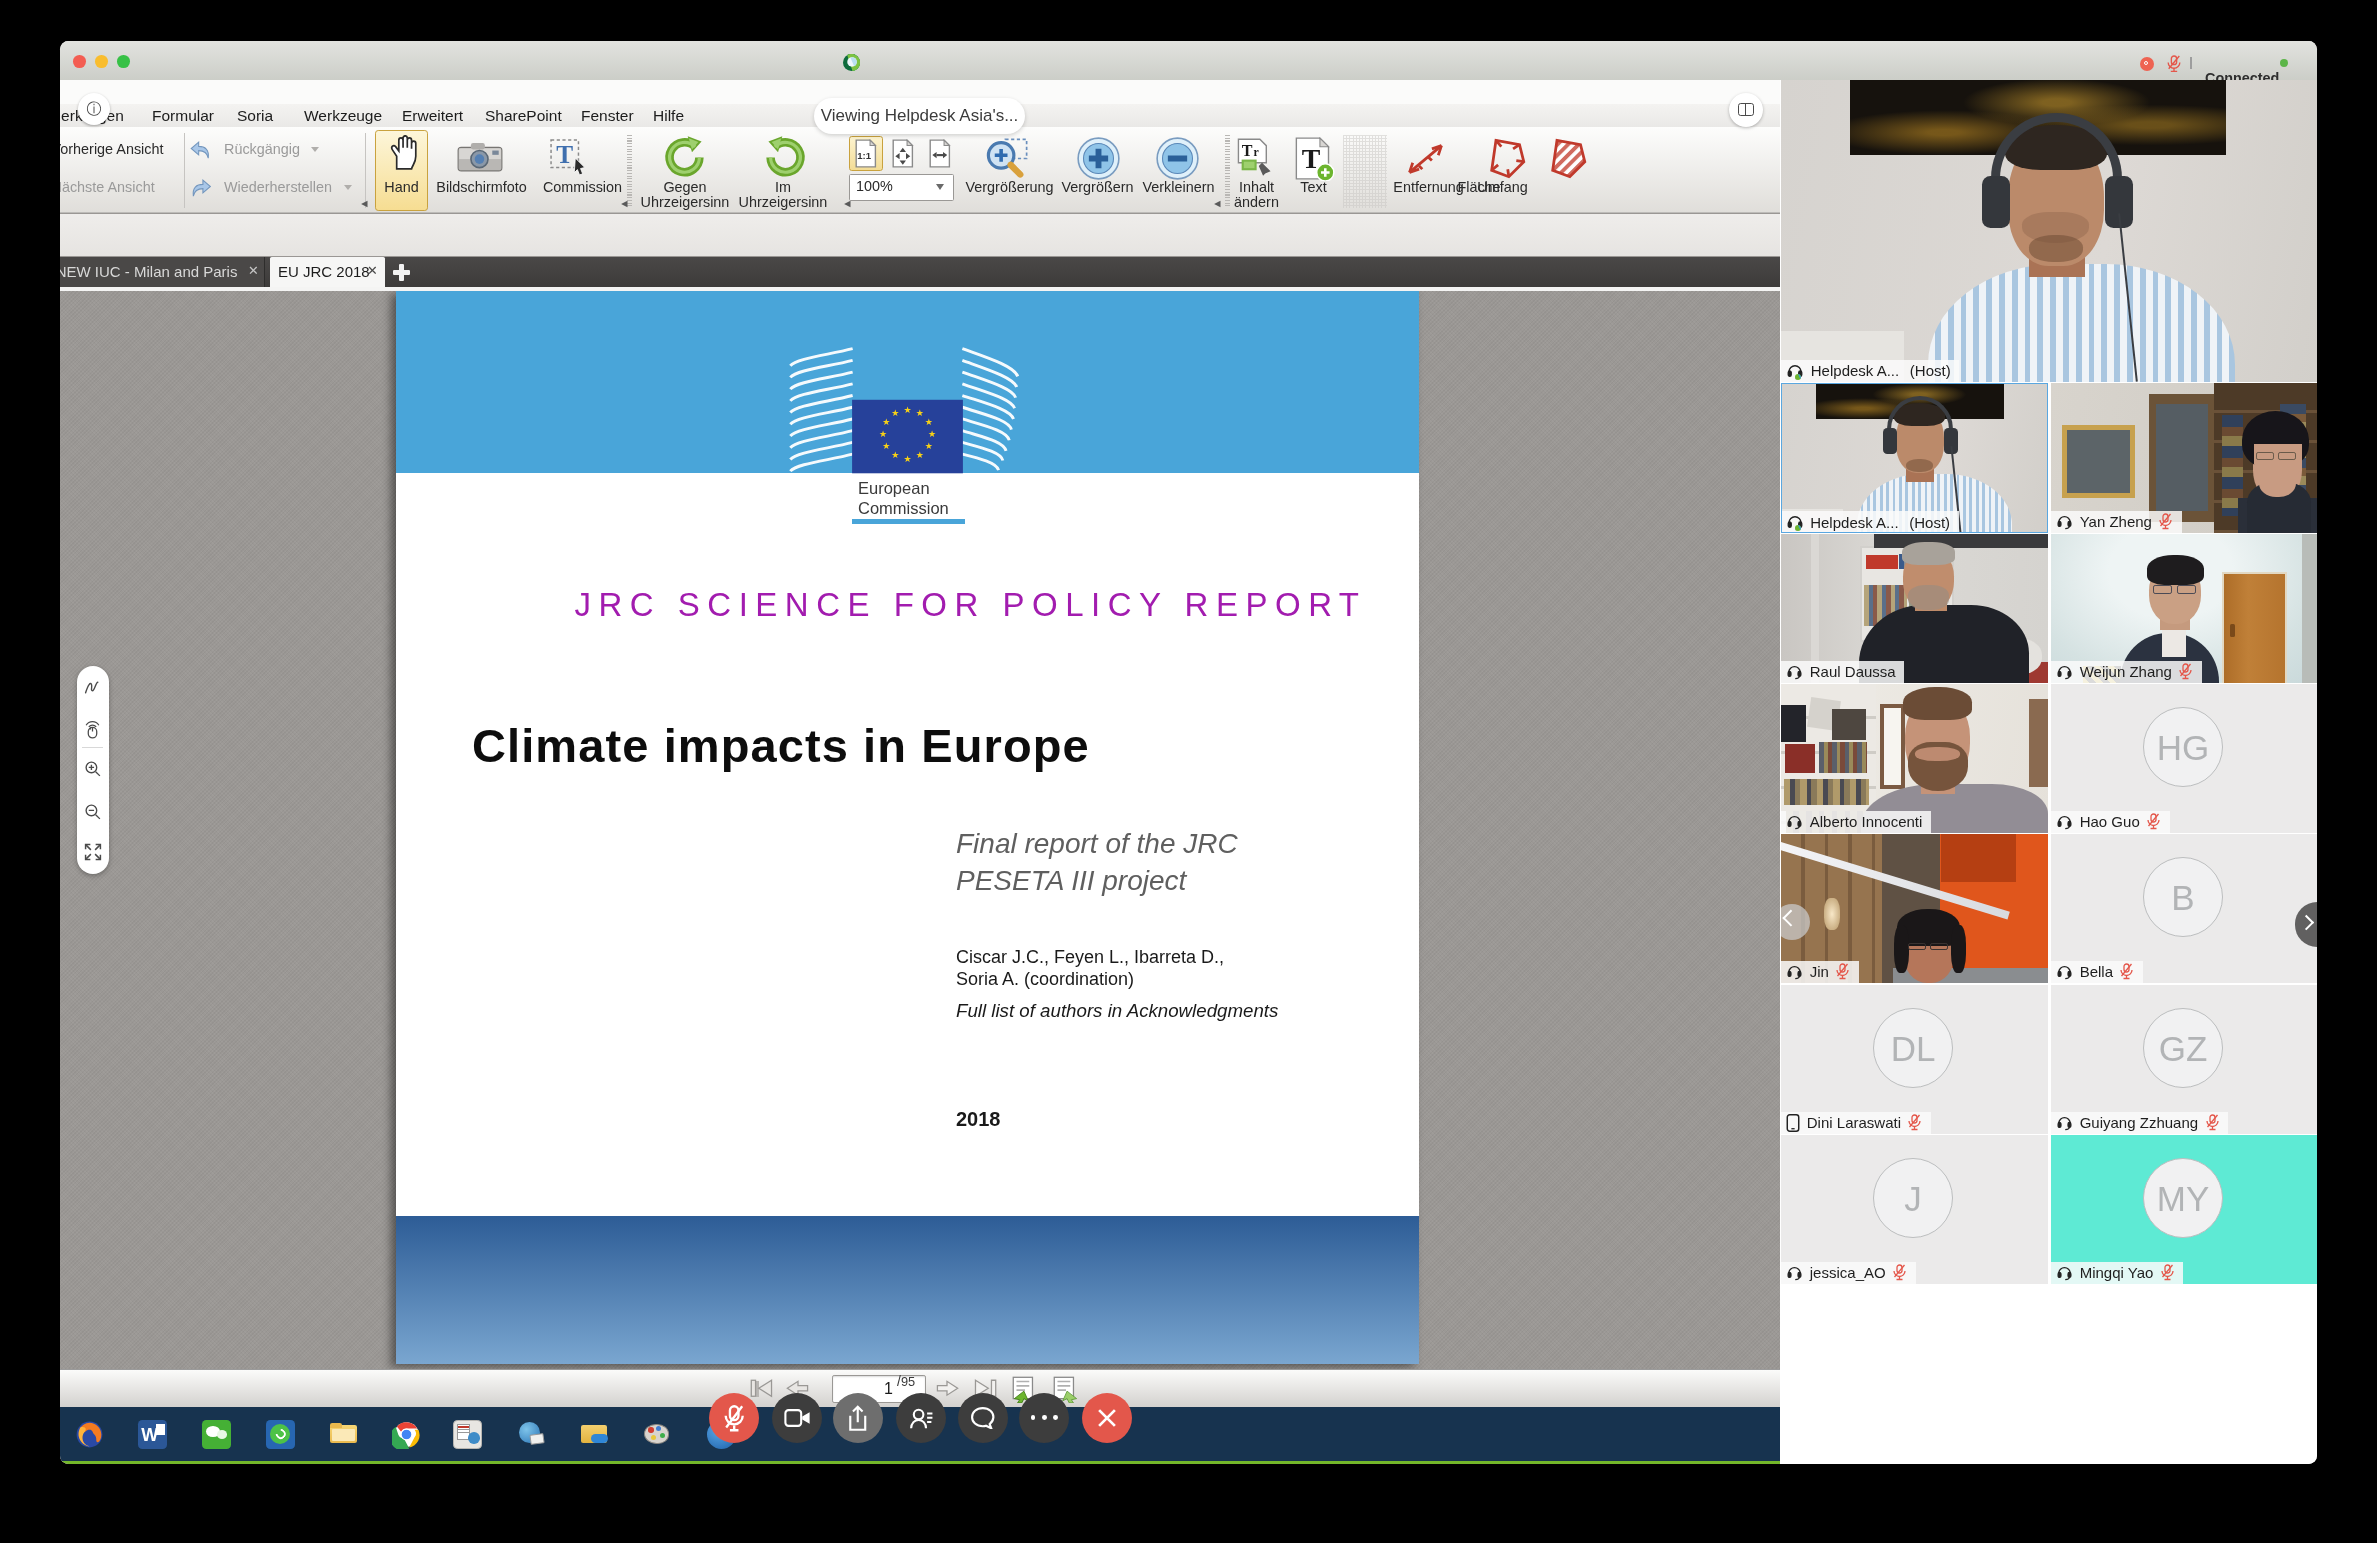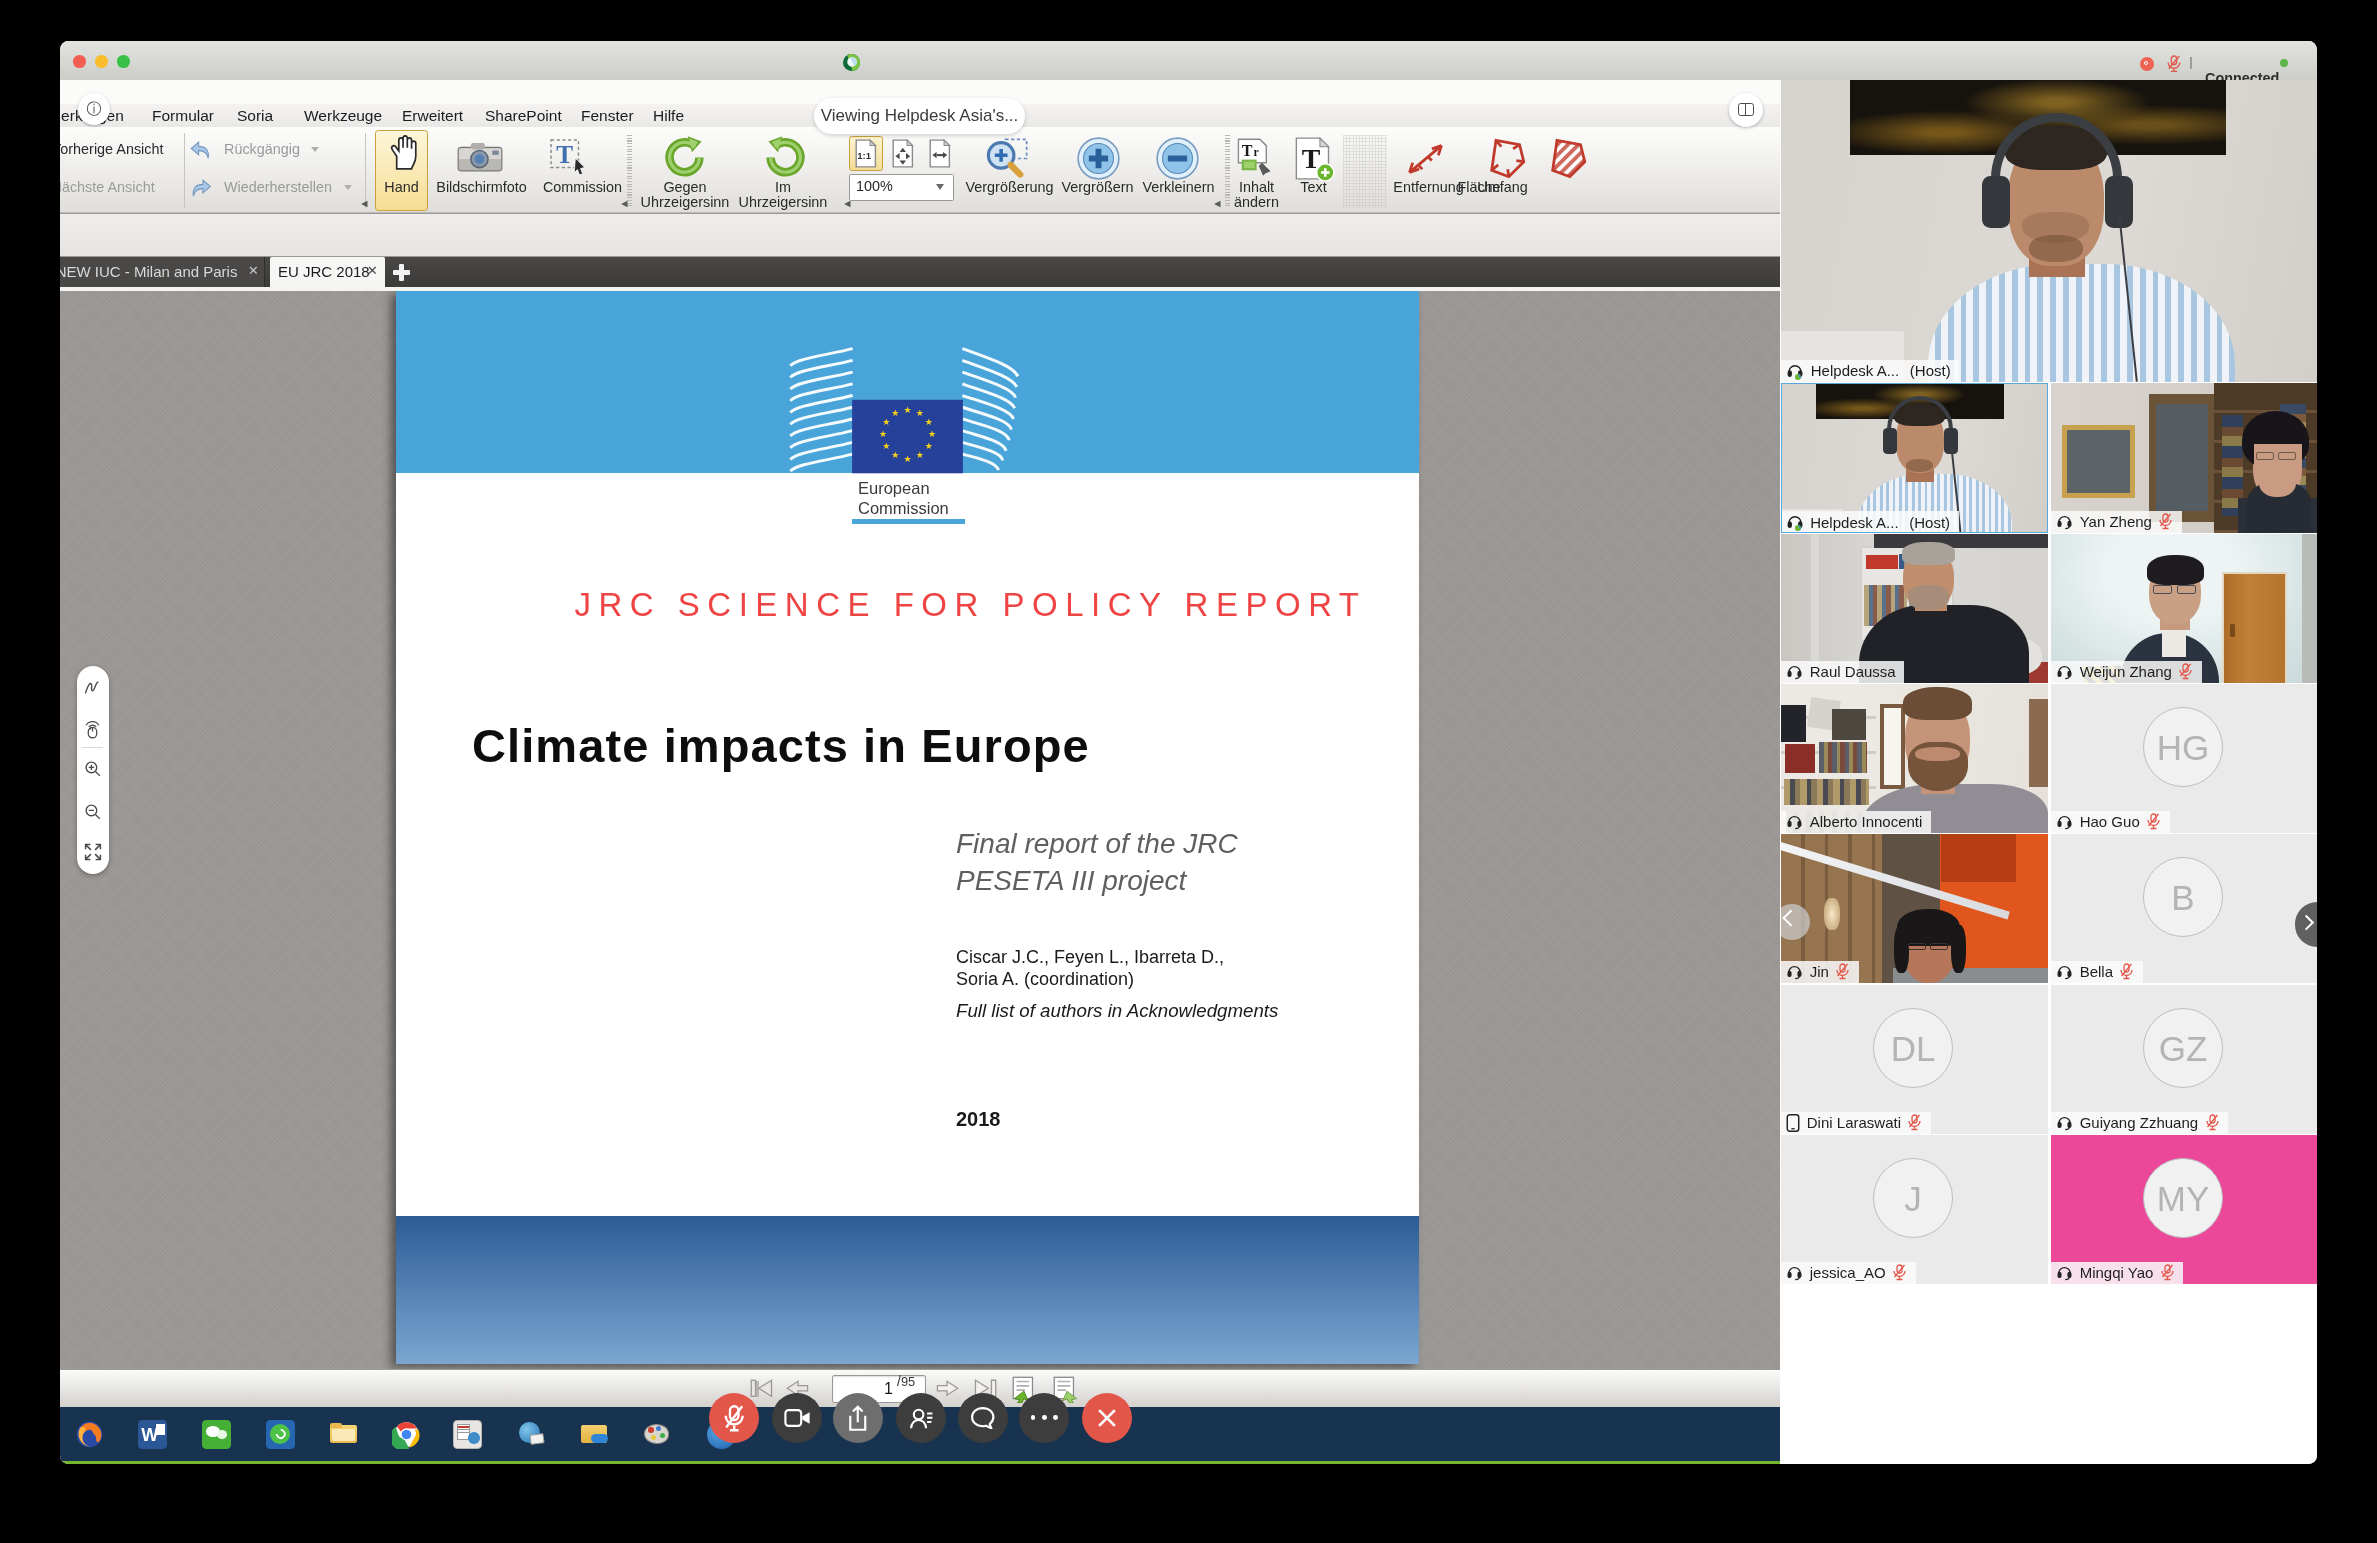--- a/index.html
+++ b/index.html
@@ -257,21 +257,21 @@
               <text x="260" y="224">★</text>
               <text x="237" y="218">★</text>
               <text x="220" y="201">★</text>
               <text x="214" y="178">★</text>
               <text x="220" y="155">★</text>
               <text x="237" y="138">★</text>
           </g>
         </svg>
         <div class="abs" style="left:462px;top:187px;font-size:16.5px;color:#3a3a3a;line-height:20px">European<br>Commission</div>
         <div class="abs" style="left:456px;top:228px;width:113px;height:5.3px;background:#49a5d9"></div>
-        <div class="abs" style="left:0;top:295px;width:1149px;text-align:center;font-size:33px;letter-spacing:7.5px;color:#ef4444;white-space:nowrap">JRC SCIENCE FOR POLICY REPORT</div>
+        <div class="abs" style="left:0;top:295px;width:1149px;text-align:center;font-size:33px;letter-spacing:7.5px;color:#a21caf;white-space:nowrap">JRC SCIENCE FOR POLICY REPORT</div>
         <div class="abs" style="left:76px;top:427px;font-size:47px;font-weight:bold;letter-spacing:1.1px;color:#0d0d0d;white-space:nowrap">Climate impacts in Europe</div>
         <div class="abs" style="left:560px;top:534px;font-size:28px;font-style:italic;color:#5f5f5f;line-height:37px;white-space:nowrap">Final report of the JRC<br>PESETA III project</div>
         <div class="abs" style="left:560px;top:655px;font-size:18px;color:#1a1a1a;line-height:22px;white-space:nowrap">Ciscar J.C., Feyen L., Ibarreta D.,<br>Soria A. (coordination)</div>
         <div class="abs" style="left:560px;top:709px;font-size:18.7px;font-style:italic;color:#1a1a1a;white-space:nowrap">Full list of authors in Acknowledgments</div>
         <div class="abs" style="left:560px;top:817px;font-size:20px;font-weight:bold;color:#1a1a1a">2018</div>
         <div id="bluefoot"></div>
       </div>
       <div class="abs" style="left:16.5px;top:375px;width:32px;height:208px;background:#fff;border-radius:16px;box-shadow:0 1.6px 4.8px rgba(0,0,0,.3)">
         <svg class="abs" style="left:7.5px;top:14px" width="17" height="15" viewBox="0 0 32 28">
             <path d="M3 24C8 8 12 4 14 8s-2 12 2 12S22 4 26 4" fill="none" stroke="#4a4a4a" stroke-width="2.6" stroke-linecap="round"></path>
@@ -774,21 +774,21 @@
           <svg width="15" height="17" viewBox="0 0 30 34">
             <g stroke="#e4574b" stroke-width="2.6" fill="none">
               <rect x="10" y="2" width="10" height="16" rx="5"></rect>
               <path d="M4 14a11 11 0 0 0 22 0"></path>
               <path d="M15 25v6M9 31h12"></path>
               <path d="M25 2L5 26"></path>
             </g>
           </svg>
         </div>
     </div>
-    <div class="tile" style="left:271px;top:1055px;width:266px;height:149px;background:#ec4899">
+    <div class="tile" style="left:271px;top:1055px;width:266px;height:149px;background:#5eead4">
       <div class="avcirc">MY</div>
       <div class="vlabel">
           <svg width="17" height="17" viewBox="0 0 24 24">
             <g fill="none" stroke="#222" stroke-width="1.8">
               <path d="M4 13a8 8 0 0 1 16 0"></path>
               <rect x="3" y="12" width="4" height="7" rx="2" fill="#222"></rect>
               <rect x="17" y="12" width="4" height="7" rx="2" fill="#222"></rect>
               <path d="M19 18c0 3-3 4-6 4"></path>
             </g>
           </svg>

